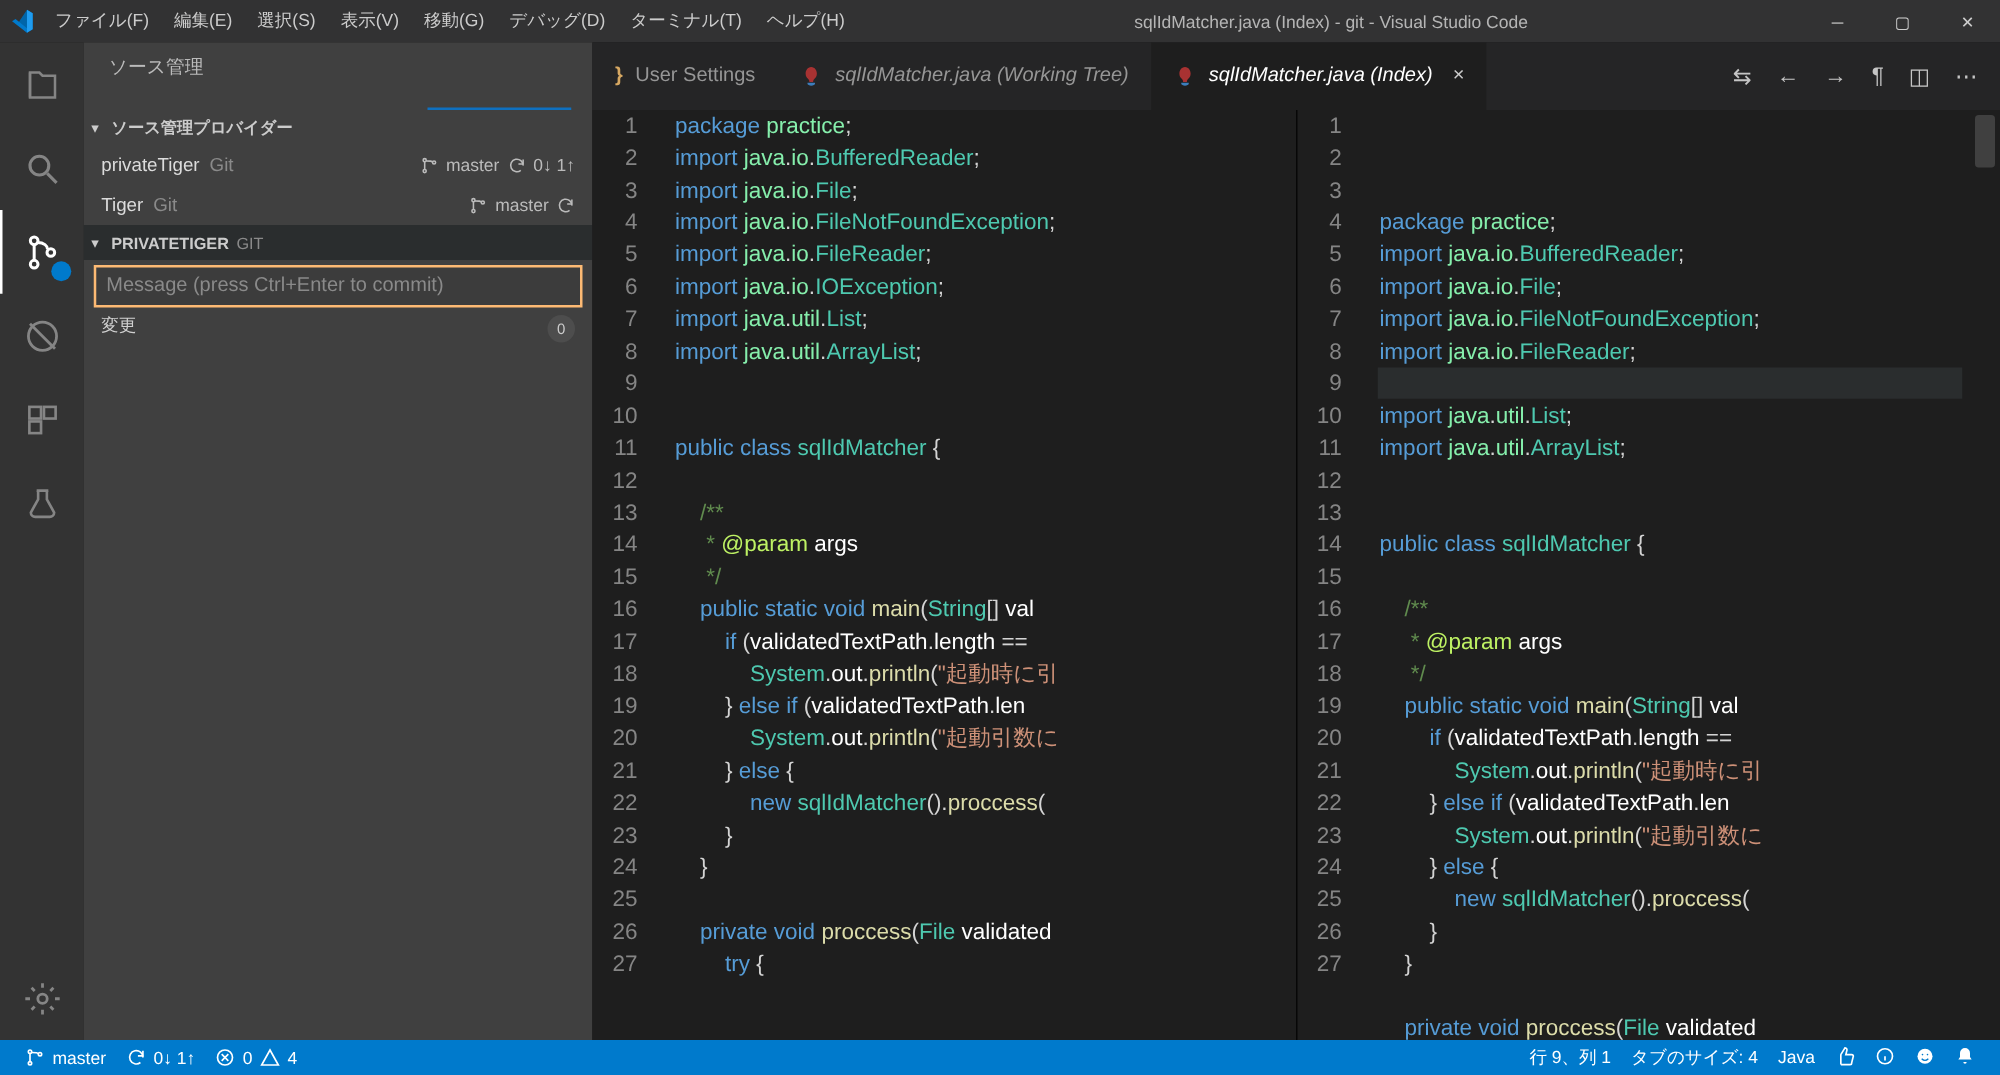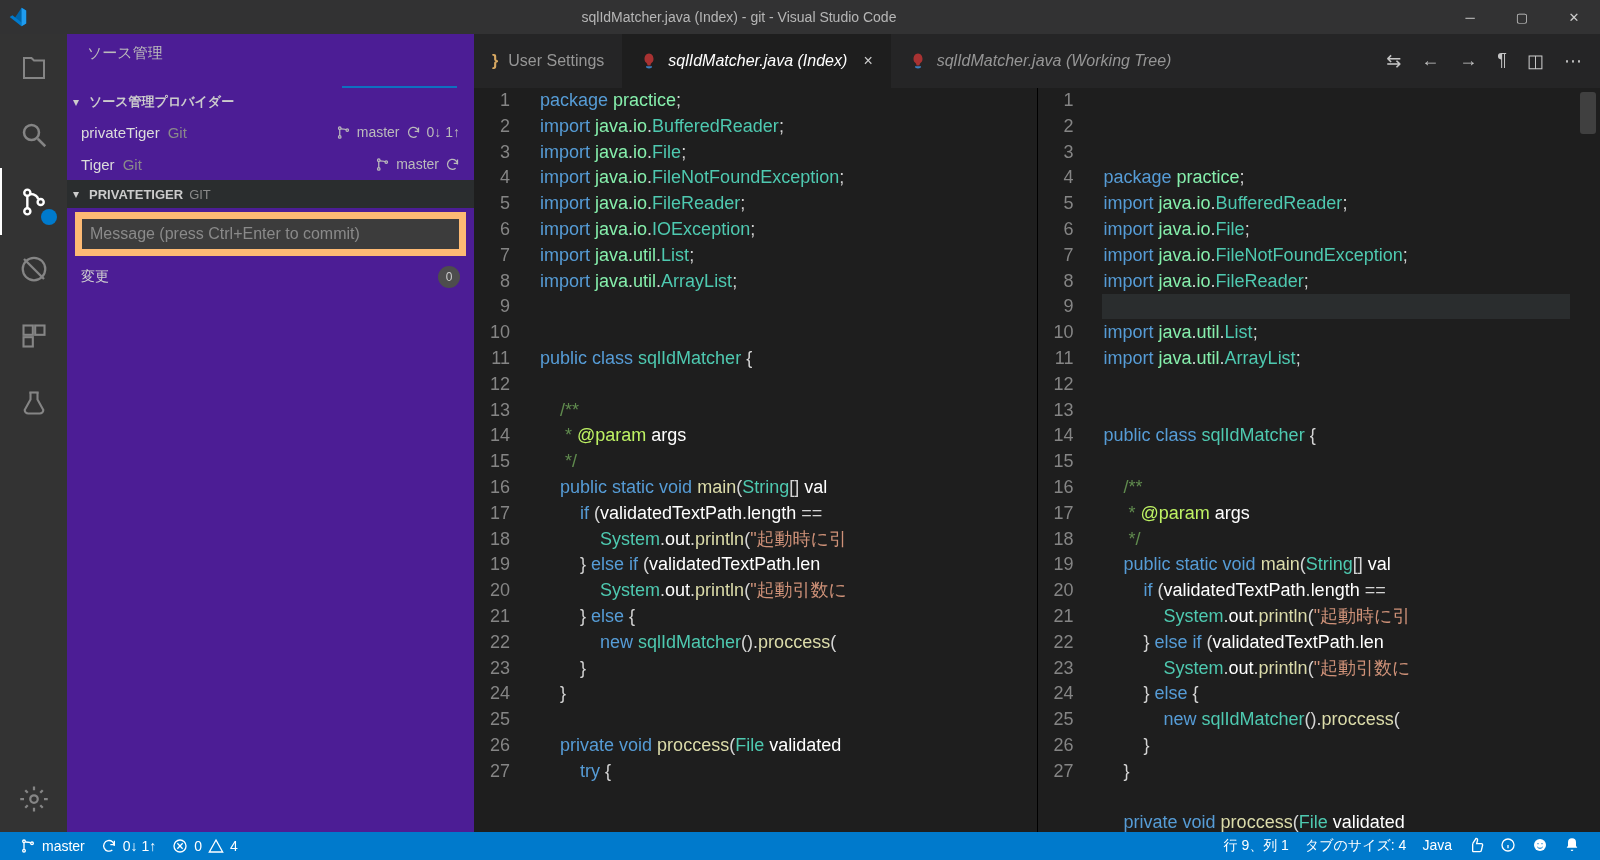--- a/index.html
+++ b/index.html
@@ -18,36 +18,36 @@
 .main { display:flex; height:calc(100% - 34px - 28px); }
 
 
 .activitybar { width:67px; background:#333333; display:flex; flex-direction:column; }
 .activitybar .ab-item { height:67px; display:flex; align-items:center; justify-content:center; position:relative; color:#858585;}
 .activitybar .ab-item.active { color:#fff; }
 .activitybar .ab-item.active::before { content:""; position:absolute; left:0; top:0; width:2px; height:100%; background:#fff; }
 .activitybar .ab-bottom { margin-top:auto; }
 
 
-.sidebar { width:407px; background:#4c1d95; display:flex; flex-direction:column; font-size:14px; }
+.sidebar { width:407px; background:#404040; display:flex; flex-direction:column; font-size:14px; }
 .sidebar .side-title { height:54px; display:flex; align-items:flex-start; padding:10px 20px 0; color:#bbbbbb; font-size:15px; position:relative;}
 .sidebar .side-title .underline { position:absolute; bottom:0; left:275px; width:115px; height:2px; background:#0e70c0;}
 .sidebar .section-hdr { display:flex; align-items:center; height:28px; padding-left:6px; color:#cccccc; font-size:13px; }
 .sidebar .section-hdr .caret { font-size:12px; width:16px;}
 .sidebar .section-hdr .lbl { font-weight:600; }
 .sidebar .section-hdr .sub { color:#8a8a8a; font-weight:400; margin-left:6px;}
 .sidebar .repo-row { display:flex; align-items:center; height:32px; padding:0 14px; color:#dcdcdc; font-size:15px; }
 .sidebar .repo-row .repo-name { }
 .sidebar .repo-row .repo-kind { color:#8a8a8a; margin-left:8px; }
 .sidebar .repo-row .spacer { flex:1; }
 .sidebar .repo-row .mini { font-size:14px; color:#bbbbbb; display:flex; align-items:center; gap:6px; }
-.sidebar .commit-input { margin:4px 8px 6px; border:7px solid #fdba74; background:#3c3c3c; }
+.sidebar .commit-input { margin:4px 8px 6px; border:2px solid #fdba74; background:#3c3c3c; }
 .sidebar .commit-input input { width:100%; border:0; outline:0; background:transparent; color:#cccccc; font-size:16px; padding:6px 8px;}
 .sidebar .commit-input input::placeholder { color:#8a8a8a; }
-.sidebar .changes-row { display:flex; align-items:center; height:30px; padding:0 14px; font-size:14px; color:#d0d0d0;}
+.sidebar .changes-row { display:flex; align-items:flex-start; height:30px; padding:0 14px; font-size:14px; color:#d0d0d0;}
 .sidebar .count-badge { margin-left:auto; background:#4d4d4d; color:#ccc; min-width:22px; height:22px; border-radius:12px; display:flex; align-items:center; justify-content:center; font-size:12px; padding:0 6px;}
 
 
 .editors { flex:1; display:flex; flex-direction:column; background:#1e1e1e; }
 .tabbar { height:54px; background:#252526; display:flex; align-items:center; padding-left:0; }
 .tabbar .tab { height:54px; display:flex; align-items:center; gap:10px; padding:0 18px; color:#969696; font-size:16px; position:relative; }
 .tabbar .tab .iconspan { font-size:16px; }
 .tabbar .tab.italic { font-style:italic; }
 .tabbar .tab.active { background:#1e1e1e; color:#ffffff; }
 .tabbar .tab .close { color:#cccccc; font-size:16px; margin-left:6px; }
@@ -89,20 +89,30 @@
 <body>
 
 <div class="titlebar">
   <div class="vscode-logo">
     <svg width="22" height="22" viewBox="0 0 24 24">
         <path fill="#0065A9" d="M17 2l5 3v14l-5 3-8-8 8-12z"></path>
         <path fill="#007ACC" d="M17 22L4 12l3-2 10 8v4z"></path>
         <path fill="#1F9CF0" d="M17 2v20l5-3V5l-5-3z"></path>
       </svg>
   </div>
+  <div class="menus" id="menu-bar">
+      <div class="menu">ファイル(F)</div>
+      <div class="menu">編集(E)</div>
+      <div class="menu">選択(S)</div>
+      <div class="menu">表示(V)</div>
+      <div class="menu">移動(G)</div>
+      <div class="menu">デバッグ(D)</div>
+      <div class="menu">ターミナル(T)</div>
+      <div class="menu">ヘルプ(H)</div>
+    </div>
   <div class="title-center">sqlIdMatcher.java (Index) - git - Visual Studio Code</div>
   <div class="win-controls">
     <div class="ctl">─</div>
     <div class="ctl">▢</div>
     <div class="ctl">✕</div>
   </div>
 </div>
 
 <div class="main">
 
@@ -225,39 +235,39 @@
     </div>
   </div>
 
   <div class="editors">
     <div class="tabbar">
       <div id="tabs" style="display: flex;">
           <div class="tab">
             <span class="iconspan"><span style="color:#d7a862;font-weight:bold">}</span></span>
             <span>User Settings</span>
           </div>
+          <div class="tab italic">
+            <span class="iconspan">
+              <svg width="18" height="18" viewBox="0 0 24 24">
+                <path fill="#a83232" d="M12 2c4 0 6 4 6 7 0 3-1 4-2 5s-2 2-2 4h-4c0-2-1-3-2-4s-2-2-2-5c0-3 2-7 6-7z"></path>
+                <path fill="#3c7dbb" d="M8 19h8v1c0 1-2 2-4 2s-4-1-4-2z"></path>
+              </svg>
+            </span>
+            <span>sqlIdMatcher.java (Working Tree)</span>
+          </div>
           <div class="tab active italic">
             <span class="iconspan">
               <svg width="18" height="18" viewBox="0 0 24 24">
                 <path fill="#a83232" d="M12 2c4 0 6 4 6 7 0 3-1 4-2 5s-2 2-2 4h-4c0-2-1-3-2-4s-2-2-2-5c0-3 2-7 6-7z"></path>
                 <path fill="#3c7dbb" d="M8 19h8v1c0 1-2 2-4 2s-4-1-4-2z"></path>
               </svg>
             </span>
             <span>sqlIdMatcher.java (Index)</span>
             <span class="close">×</span>
           </div>
-          <div class="tab italic">
-            <span class="iconspan">
-              <svg width="18" height="18" viewBox="0 0 24 24">
-                <path fill="#a83232" d="M12 2c4 0 6 4 6 7 0 3-1 4-2 5s-2 2-2 4h-4c0-2-1-3-2-4s-2-2-2-5c0-3 2-7 6-7z"></path>
-                <path fill="#3c7dbb" d="M8 19h8v1c0 1-2 2-4 2s-4-1-4-2z"></path>
-              </svg>
-            </span>
-            <span>sqlIdMatcher.java (Working Tree)</span>
-          </div>
         </div>
       <div class="editor-actions">
         <span class="act">⇆</span>
         <span class="act">←</span>
         <span class="act">→</span>
         <span class="act">¶</span>
         <span class="act">◫</span>
         <span class="act">⋯</span>
       </div>
     </div>

